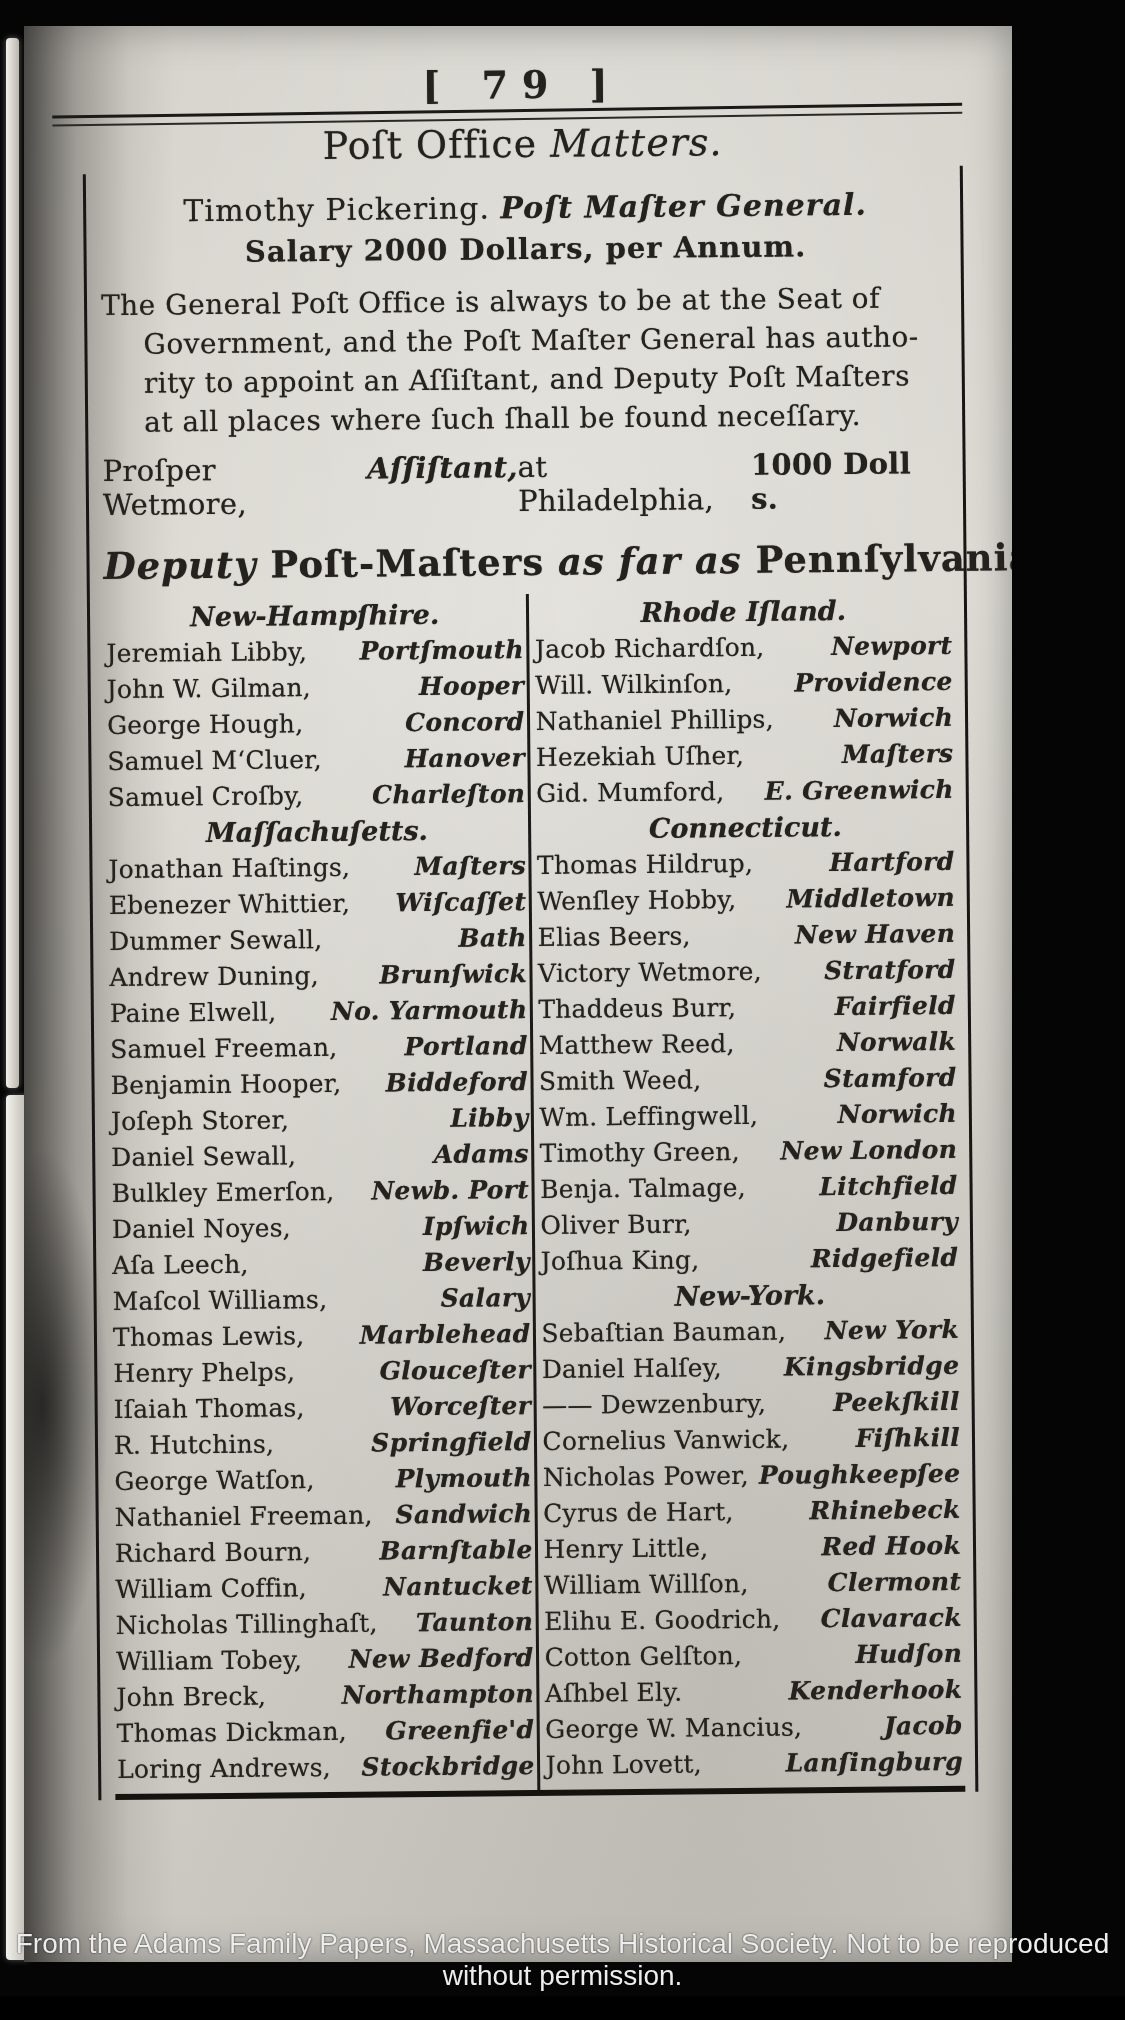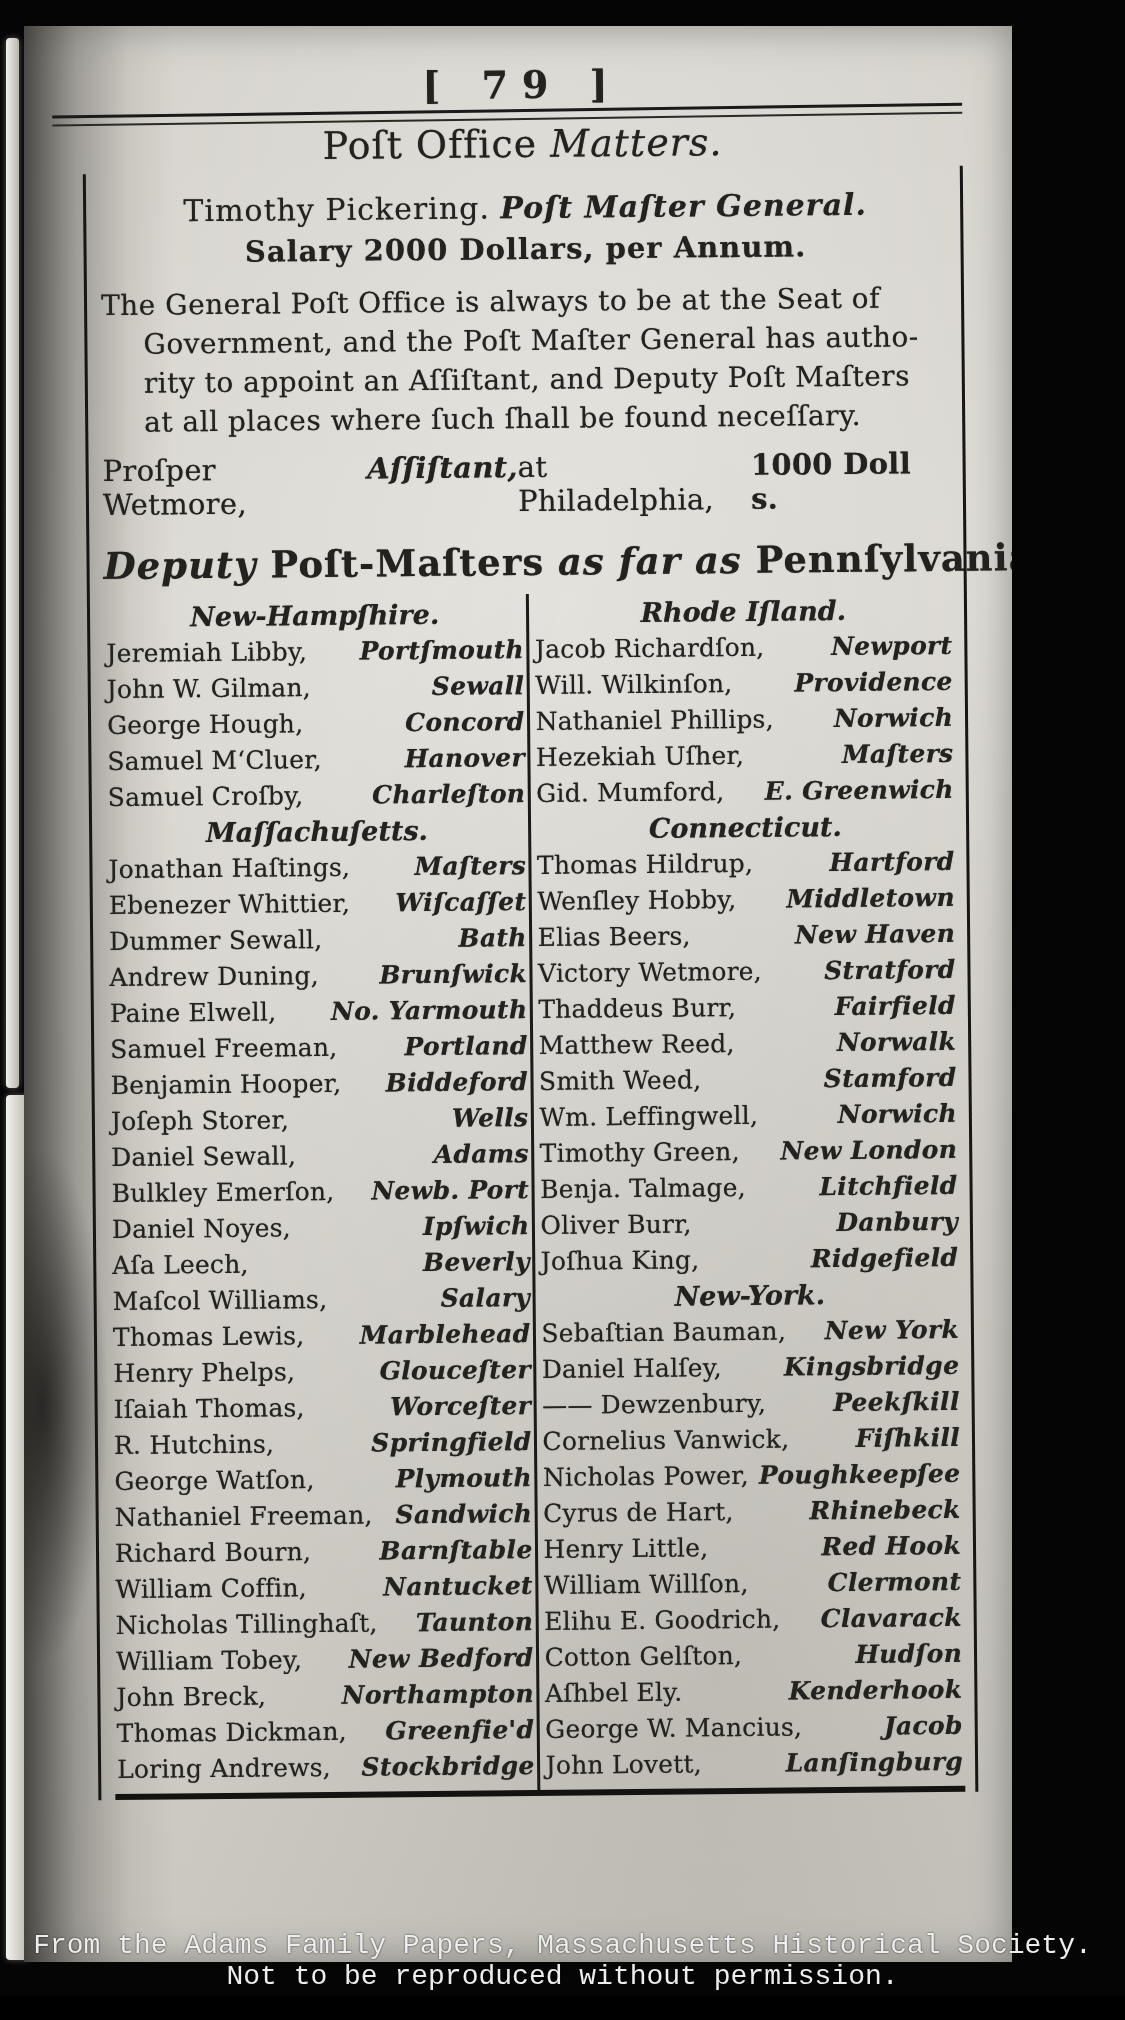--- a/index.html
+++ b/index.html
@@ -97,21 +97,21 @@
   }
   .row{
     display:flex;justify-content:space-between;align-items:baseline;
     font-size:25px;line-height:36px;white-space:nowrap;
   }
   .row .nm{letter-spacing:.2px;}
   .row .pl{font-style:italic;font-weight:bold;letter-spacing:.3px;}
   .footer-caption{
     position:absolute;left:0;bottom:4px;width:100%;
     text-align:center;color:#ededed;font-size:28px;
-    font-family:Liberation Mono, monospace;
+    font-family:Liberation Sans, sans-serif;
     text-shadow:0 0 2px rgba(0,0,0,.8);
   }
 </style>
 </head>
 <body>
 
 <div class="photo">
 
   <div class="edge-strip-top"></div>
   <div class="edge-strip-bottom"></div>
@@ -150,21 +150,21 @@
 
         <div class="columns">
           <div class="col left" id="col-0">
               <div class="sec-header">New-Hampſhire.</div>
               <div class="row">
                 <span class="nm">Jeremiah Libby,</span>
                 <span class="pl">Portſmouth</span>
               </div>
               <div class="row">
                 <span class="nm">John W. Gilman,</span>
-                <span class="pl">Sewall</span>
+                <span class="pl">Hooper</span>
               </div>
               <div class="row">
                 <span class="nm">George Hough,</span>
                 <span class="pl">Concord</span>
               </div>
               <div class="row">
                 <span class="nm">Samuel M‘Cluer,</span>
                 <span class="pl">Hanover</span>
               </div>
               <div class="row">
@@ -195,21 +195,21 @@
               <div class="row">
                 <span class="nm">Samuel Freeman,</span>
                 <span class="pl">Portland</span>
               </div>
               <div class="row">
                 <span class="nm">Benjamin Hooper,</span>
                 <span class="pl">Biddeford</span>
               </div>
               <div class="row">
                 <span class="nm">Joſeph Storer,</span>
-                <span class="pl">Wells</span>
+                <span class="pl">Libby</span>
               </div>
               <div class="row">
                 <span class="nm">Daniel Sewall,</span>
                 <span class="pl">Adams</span>
               </div>
               <div class="row">
                 <span class="nm">Bulkley Emerſon,</span>
                 <span class="pl">Newb. Port</span>
               </div>
               <div class="row">

